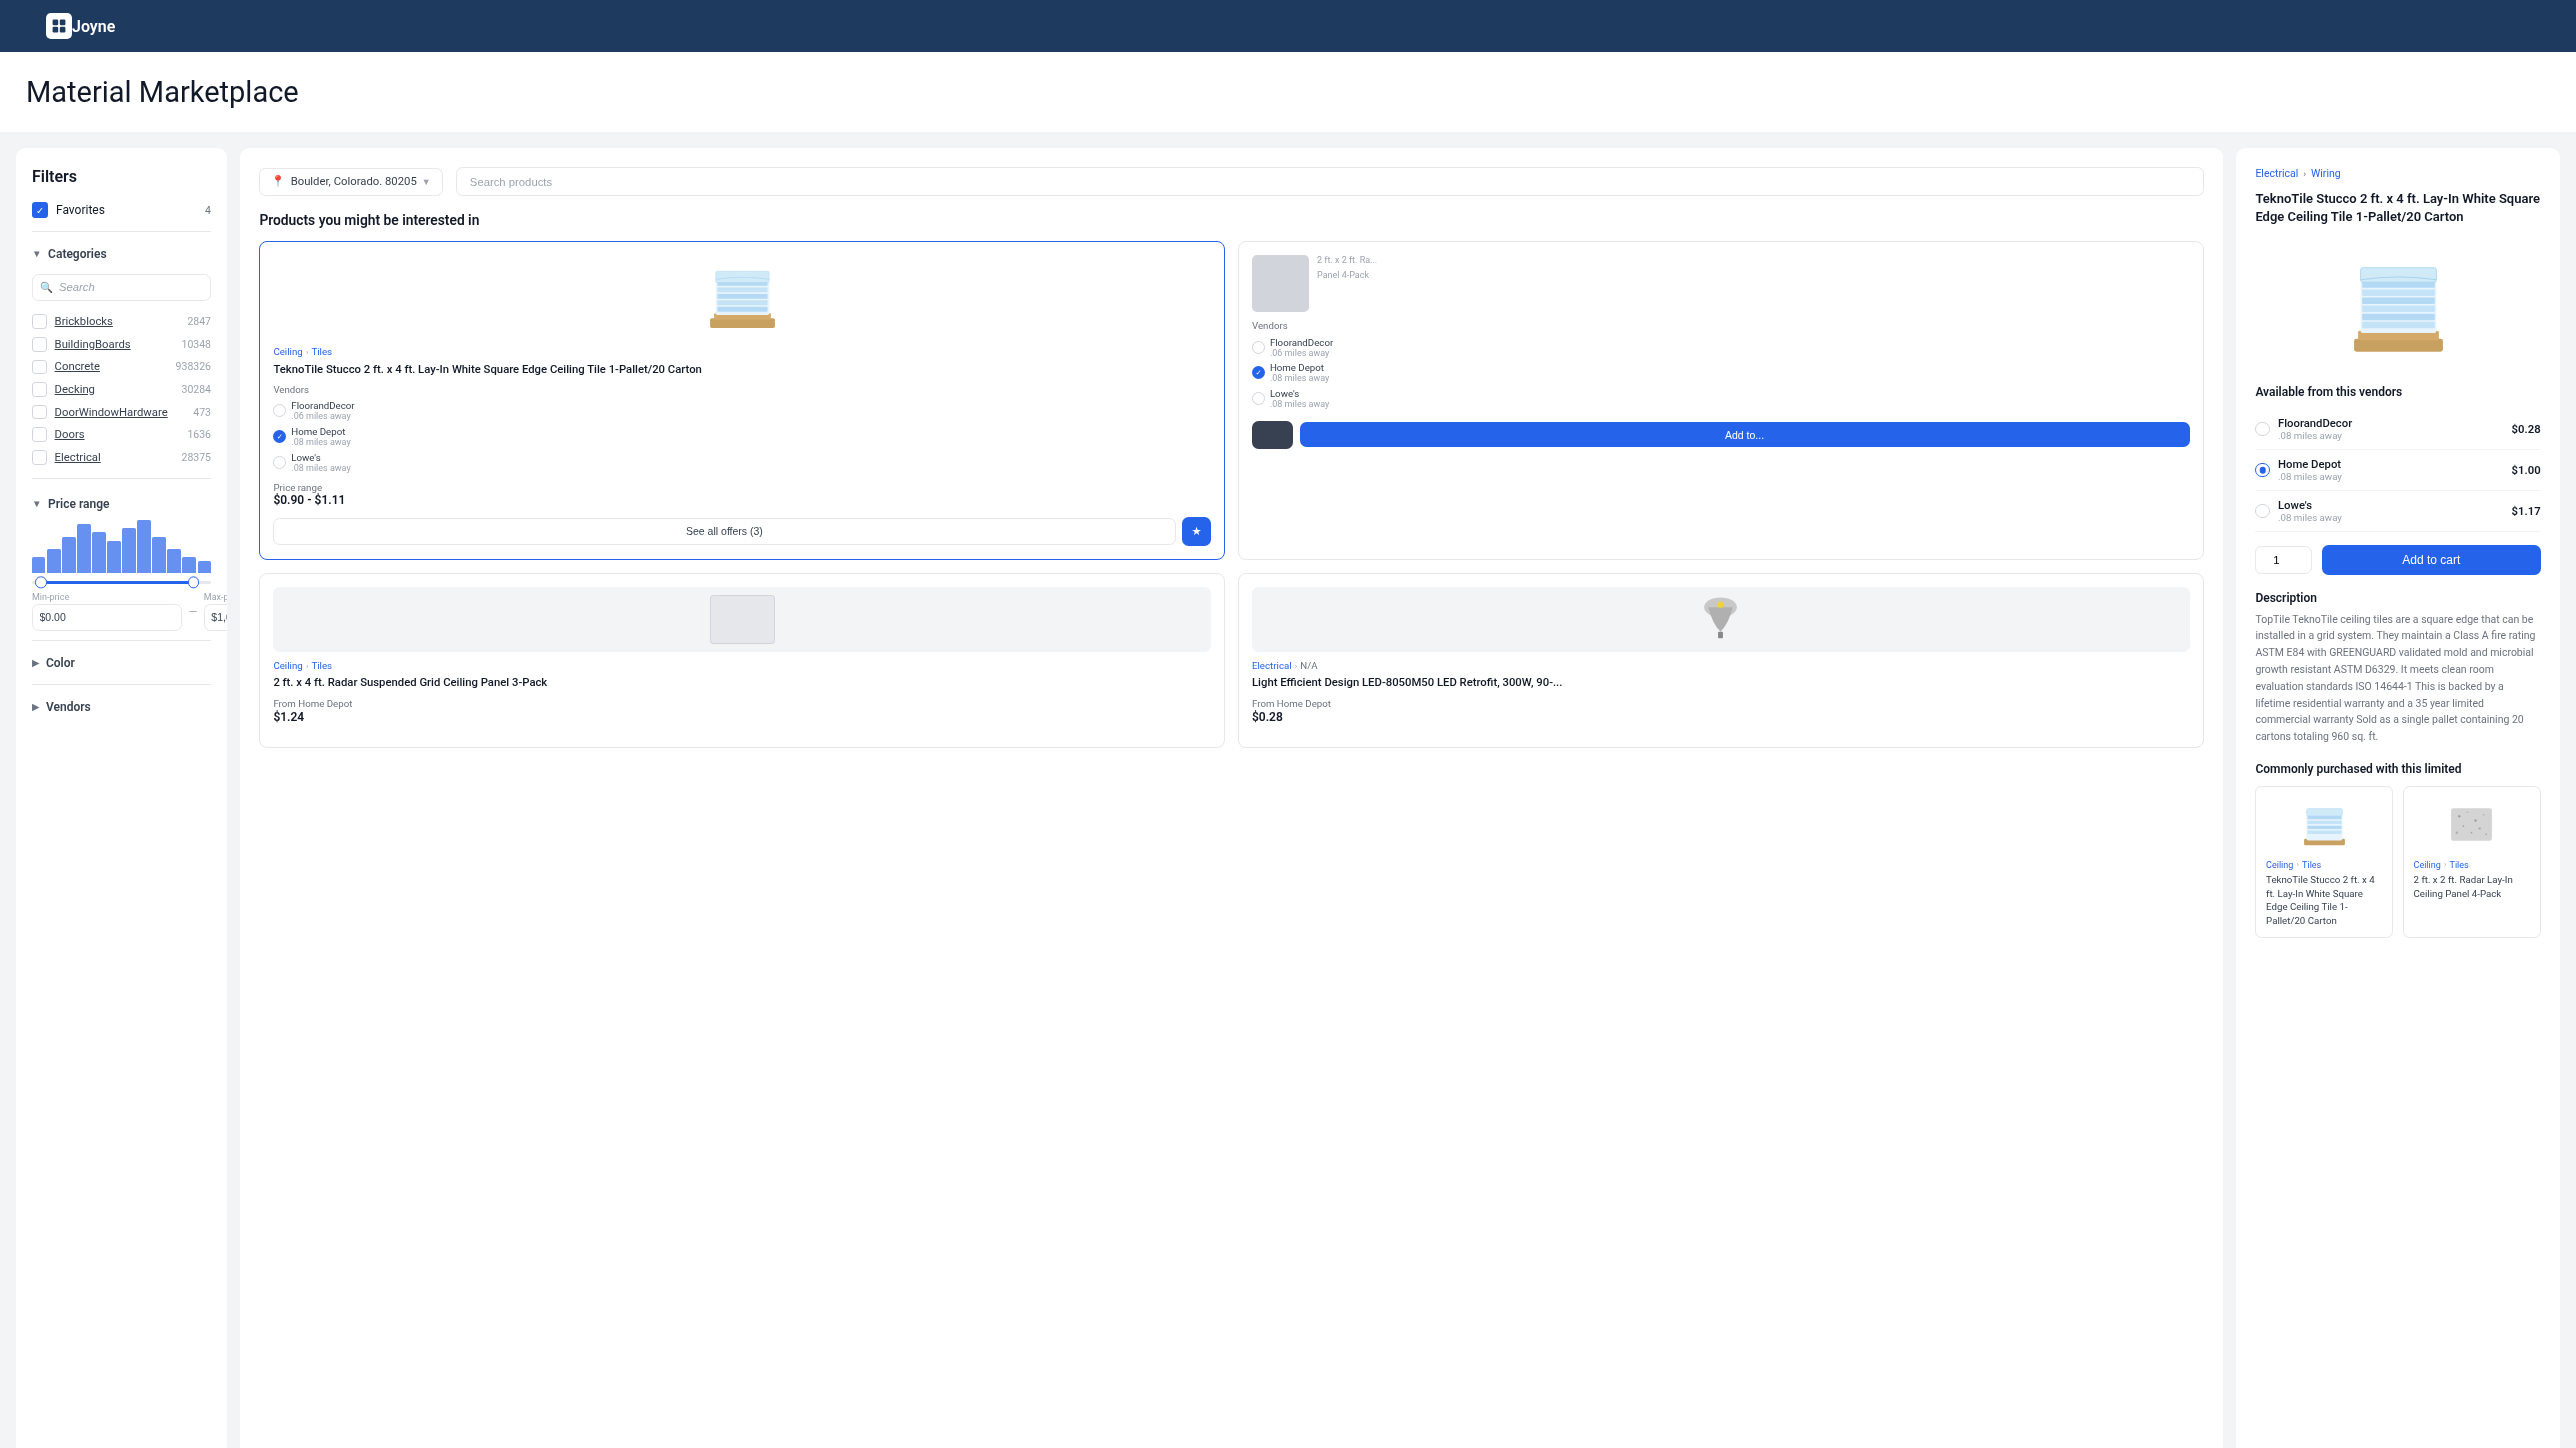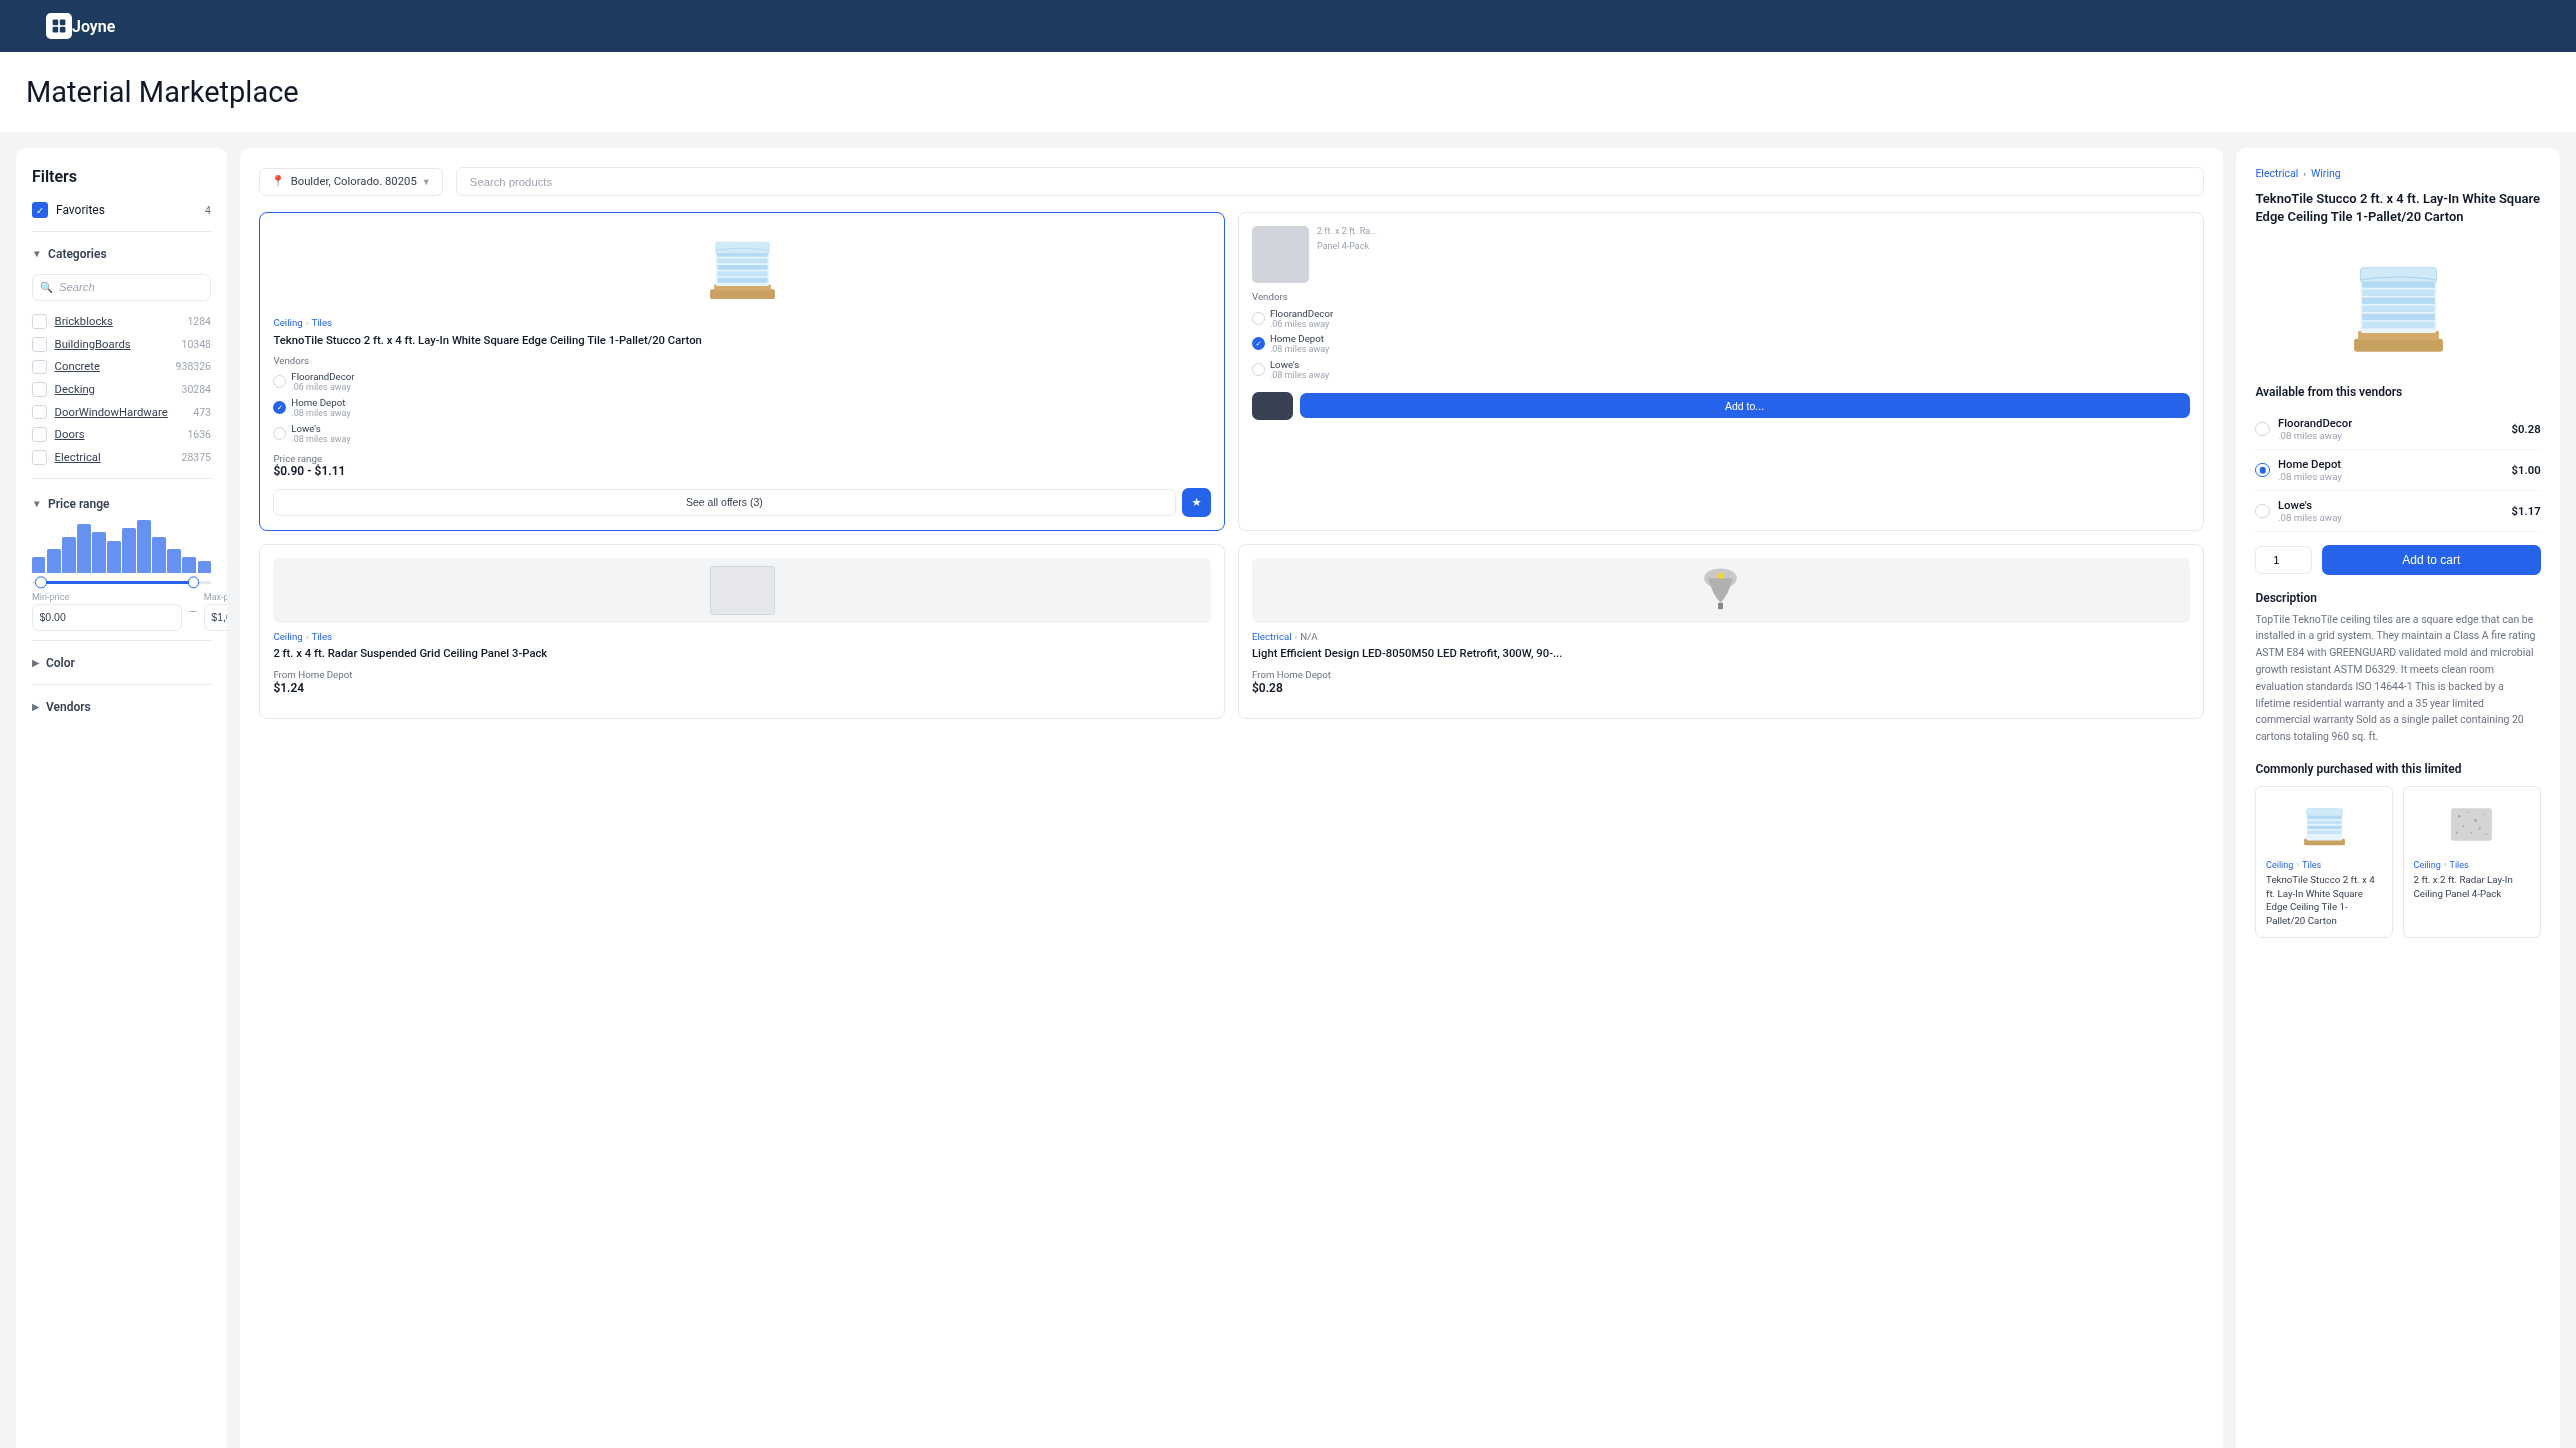--- a/index.html
+++ b/index.html
@@ -711,21 +711,21 @@
       <div class="search-input-wrapper">
         <span class="search-icon-sm">🔍</span>
         <input type="text" class="search-input-field" placeholder="Search" style="">
       </div>
 
       <div id="category-list">
 
       <div class="category-item">
     <div class="category-checkbox"></div>
     <span class="category-label">Brickblocks</span>
-    <span class="category-count">1284</span>
+    <span class="category-count">2847</span>
   </div>
           <div class="category-item">
     <div class="category-checkbox"></div>
     <span class="category-label">BuildingBoards</span>
     <span class="category-count">10348</span>
   </div>
           <div class="category-item">
     <div class="category-checkbox"></div>
     <span class="category-label">Concrete</span>
     <span class="category-count">938326</span>
@@ -813,20 +813,21 @@
 
       <div class="products-header">
         <div class="location-selector">
           <span class="location-icon">📍</span>
           <span>Boulder, Colorado. 80205</span>
           <span class="location-chevron">▼</span>
         </div>
         <input type="text" class="search-bar" placeholder="Search products" style="">
       </div>
 
+      <h3 class="products-section-title">Products you might be interested in</h3>
 
       <div class="products-grid">
 
         <div class="product-card featured">
 
           <div class="product-card-image">
 
             <svg width="73" height="81" viewBox="0 0 90 100">
 
               <rect x="5" y="78" width="80" height="12" rx="2" fill="#c8a060"></rect>

